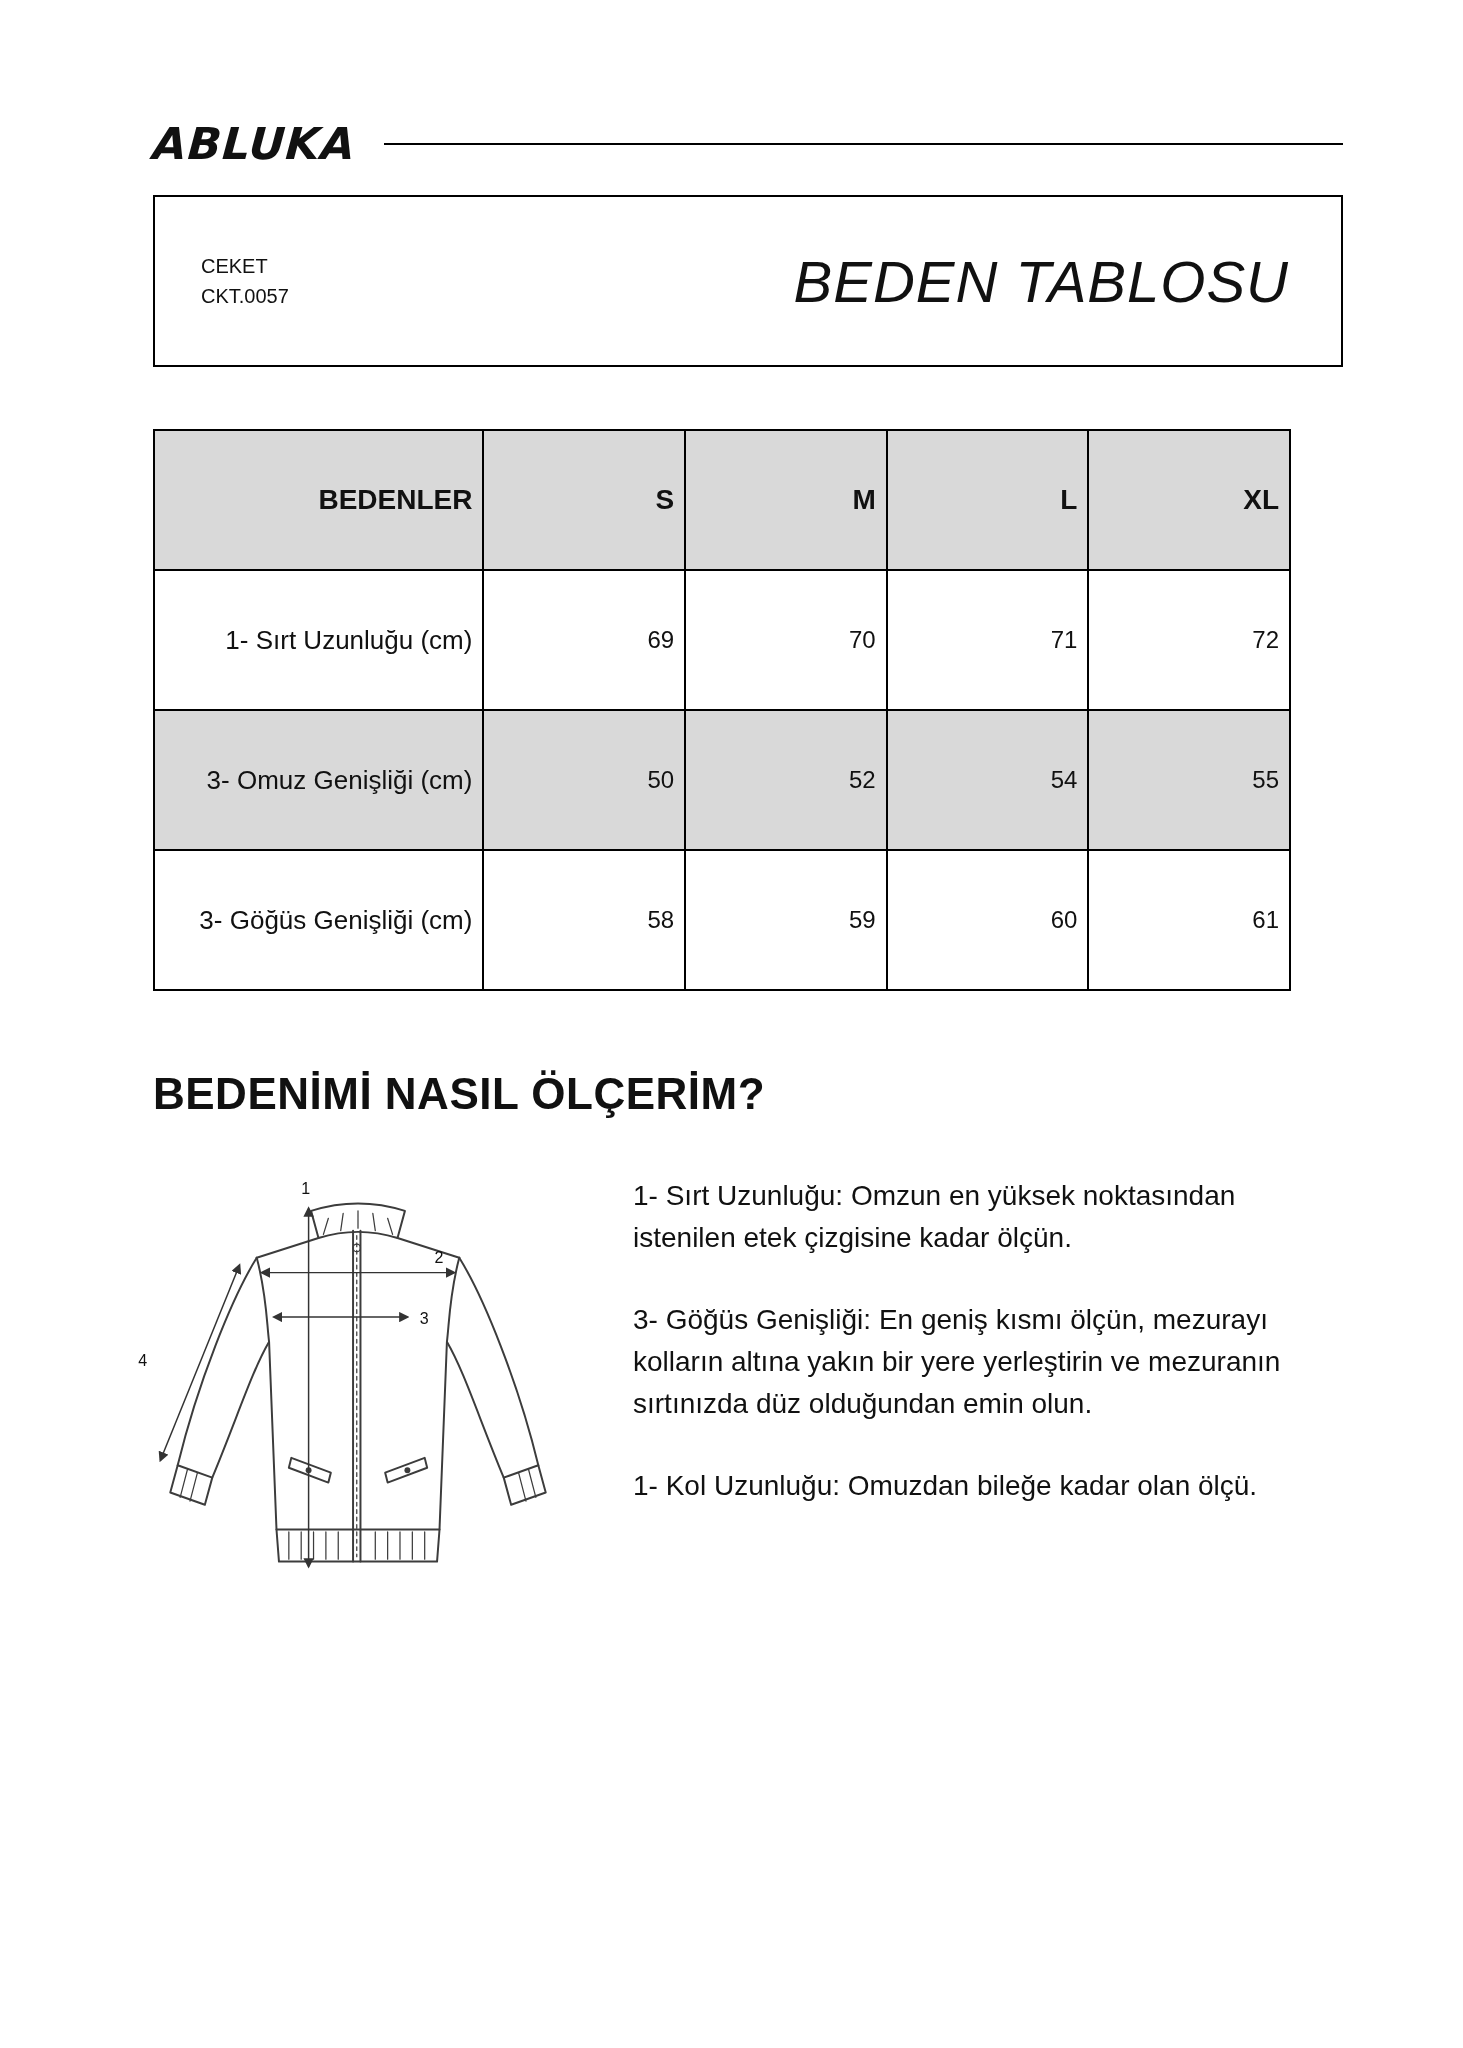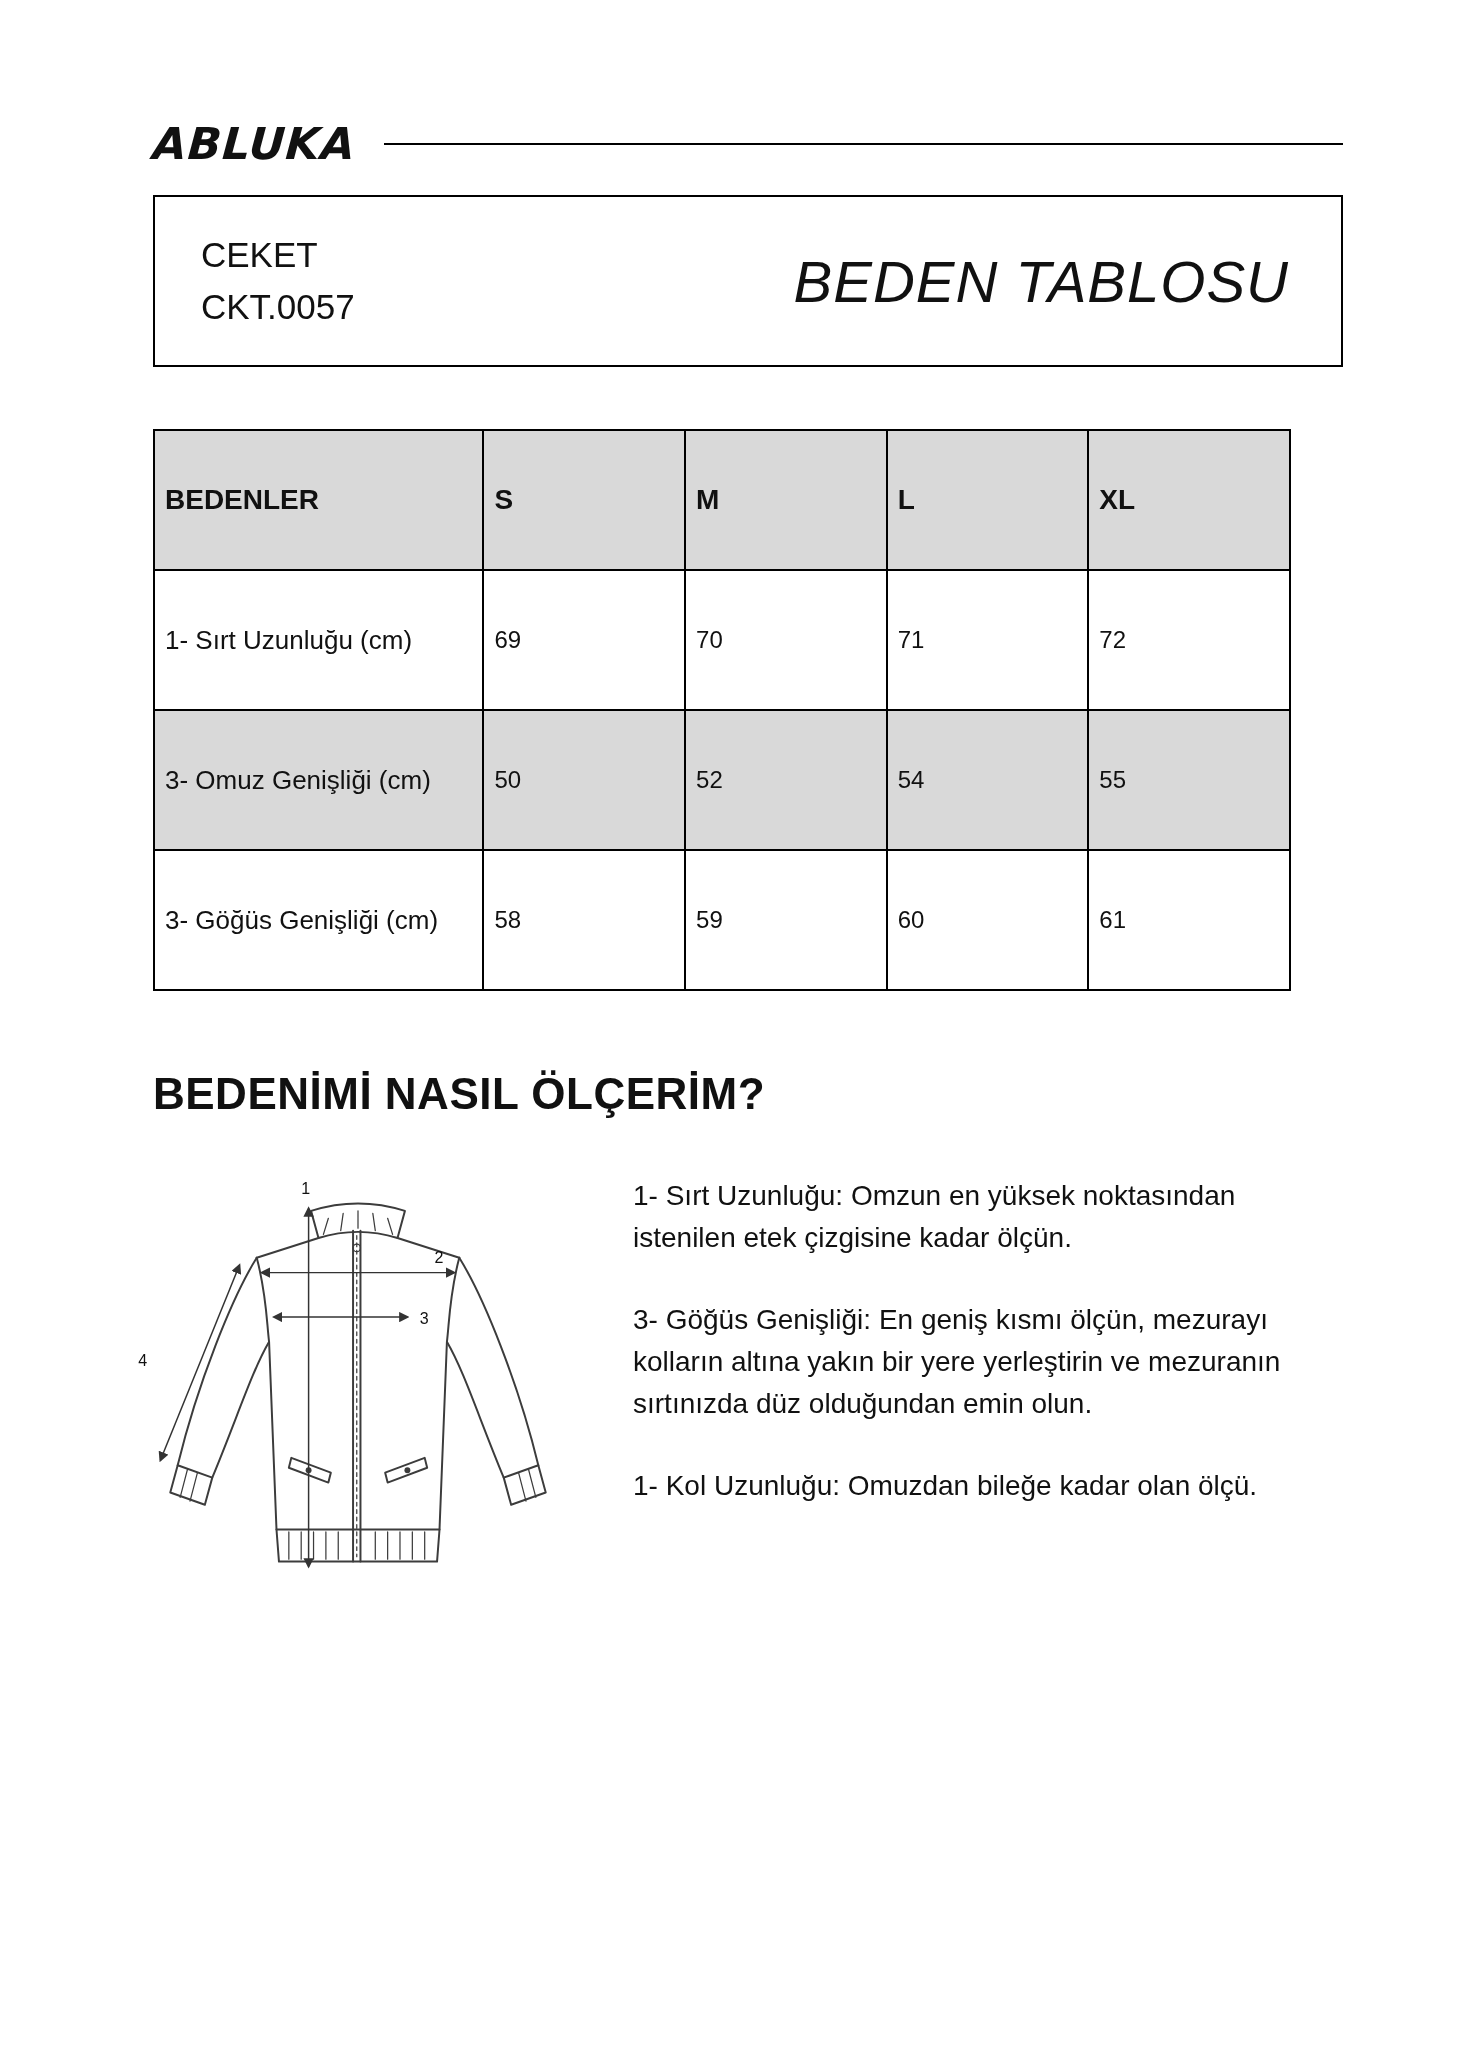--- a/index.html
+++ b/index.html
@@ -37,35 +37,35 @@
     margin-left:28px;
   }
   
   .info-box{
     margin-top:26px;
     border:2px solid var(--line);
     height:172px;
     display:flex;align-items:center;justify-content:space-between;
     padding:0 52px 0 46px;
   }
-  .product-block{font-size:35px;line-height:1.5;}
+  .product-block{font-size:20px;line-height:1.5;}
   .page-title{
     margin:0;font-weight:500;font-size:58px;
     letter-spacing:1px;white-space:nowrap;font-style:italic;
   }
   
   .size-table{
     margin-top:62px;
     width:1138px;
     border-collapse:collapse;
     table-layout:fixed;
   }
   .size-table th,.size-table td{
     border:2px solid var(--line);
-    text-align:left;vertical-align:middle;
+    text-align:right;vertical-align:middle;
     height:140px;padding:0 10px;
   }
   .size-table col.c-label{width:29%;}
   .size-table thead th{
     background:var(--row-alt);
     font-size:28px;font-weight:bold;
   }
   .size-table tbody tr:nth-child(even){background:var(--row-alt);}
   .size-table tbody tr:nth-child(odd){background:#ffffff;}
   .row-label{font-size:26px;font-weight:normal;}

